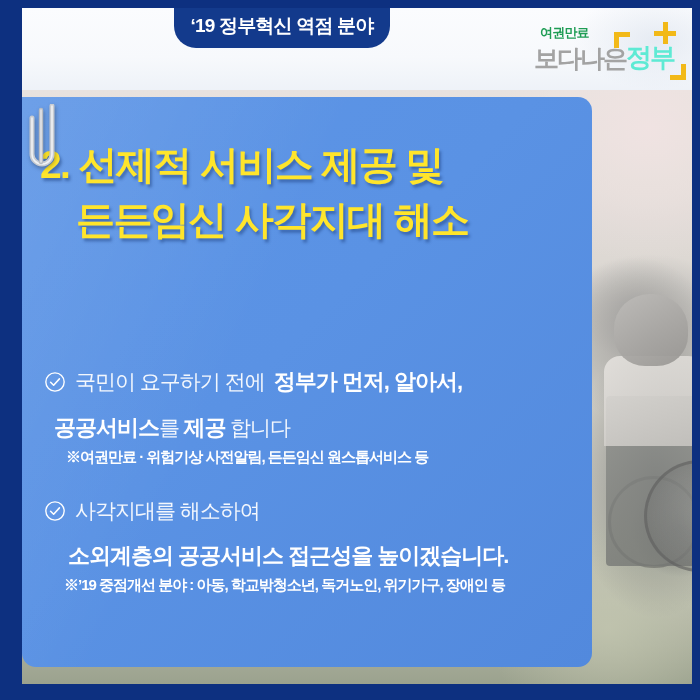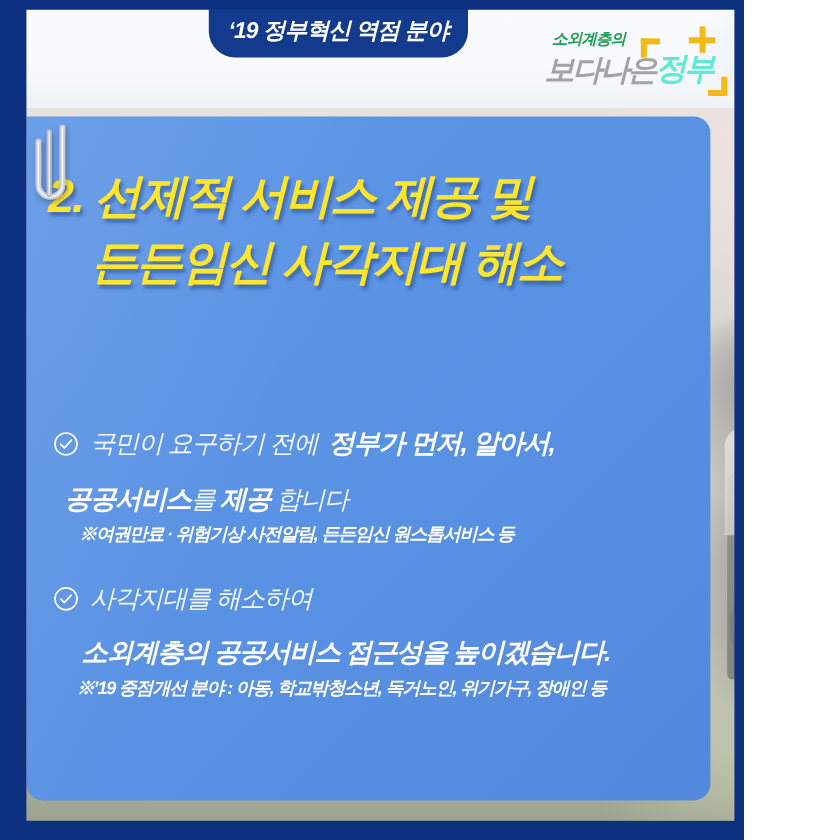--- a/index.html
+++ b/index.html
@@ -3,24 +3,23 @@
 <meta charset="utf-8">
 <style>
   * { margin:0; padding:0; box-sizing:border-box; }
   html, body {
     width:700px; height:700px;
     font-family:"Liberation Sans", sans-serif;
     overflow:hidden;
   }
   .card {
     position:relative;
-    width:620px; height:700px;
+    width:700px; height:700px;
     background:#0d3080;
     overflow:hidden;
-    font-style:italic;
   }
 
   
   .photo {
     position:absolute;
     left:8px; top:8px;
     width:684px; height:676px;
     background:
       radial-gradient(ellipse 150px 120px at 640px 330px, rgba(150,150,148,.85) 0%, rgba(150,150,148,0) 70%),
       radial-gradient(ellipse 90px 70px at 628px 300px, rgba(178,176,172,.9) 0%, rgba(178,176,172,0) 72%),
@@ -188,21 +187,21 @@
     line-height:1.42;
     letter-spacing:-1.6px;
     text-shadow:2px 3px 3px rgba(20,50,110,.45);
     white-space:nowrap;
   }
   .title-line2 { padding-left:36px; }
 
   
   .bullets {
     position:absolute;
-    left:0; top:258px;
+    left:0; top:270px;
     width:570px;
   }
   .bullet { position:relative; padding-left:22px; margin-bottom:30px; }
   .bullet-head { display:flex; align-items:center; gap:9px; }
   .check {
     flex:0 0 auto;
     width:22px; height:22px;
   }
   .txt-reg {
     color:#f3f7fd;
@@ -255,21 +254,21 @@
     <div class="photo-wheel"></div>
   </div>
 
   <div class="header"></div>
 
   <div class="badge">
     <span class="badge-text">‘19 정부혁신 역점 분야</span>
   </div>
 
   <div class="logo">
-    <span class="logo-top">소외계층의</span>
+    <span class="logo-top">여권만료</span>
     <span class="logo-main">보다나은</span>
     <span class="brk brk-tl"></span>
     <span class="brk brk-br"></span>
     <span class="plus"></span>
     <span class="logo-gov">정부</span>
   </div>
 
   <div class="panel">
     <div class="panel-sheen"></div>
 

